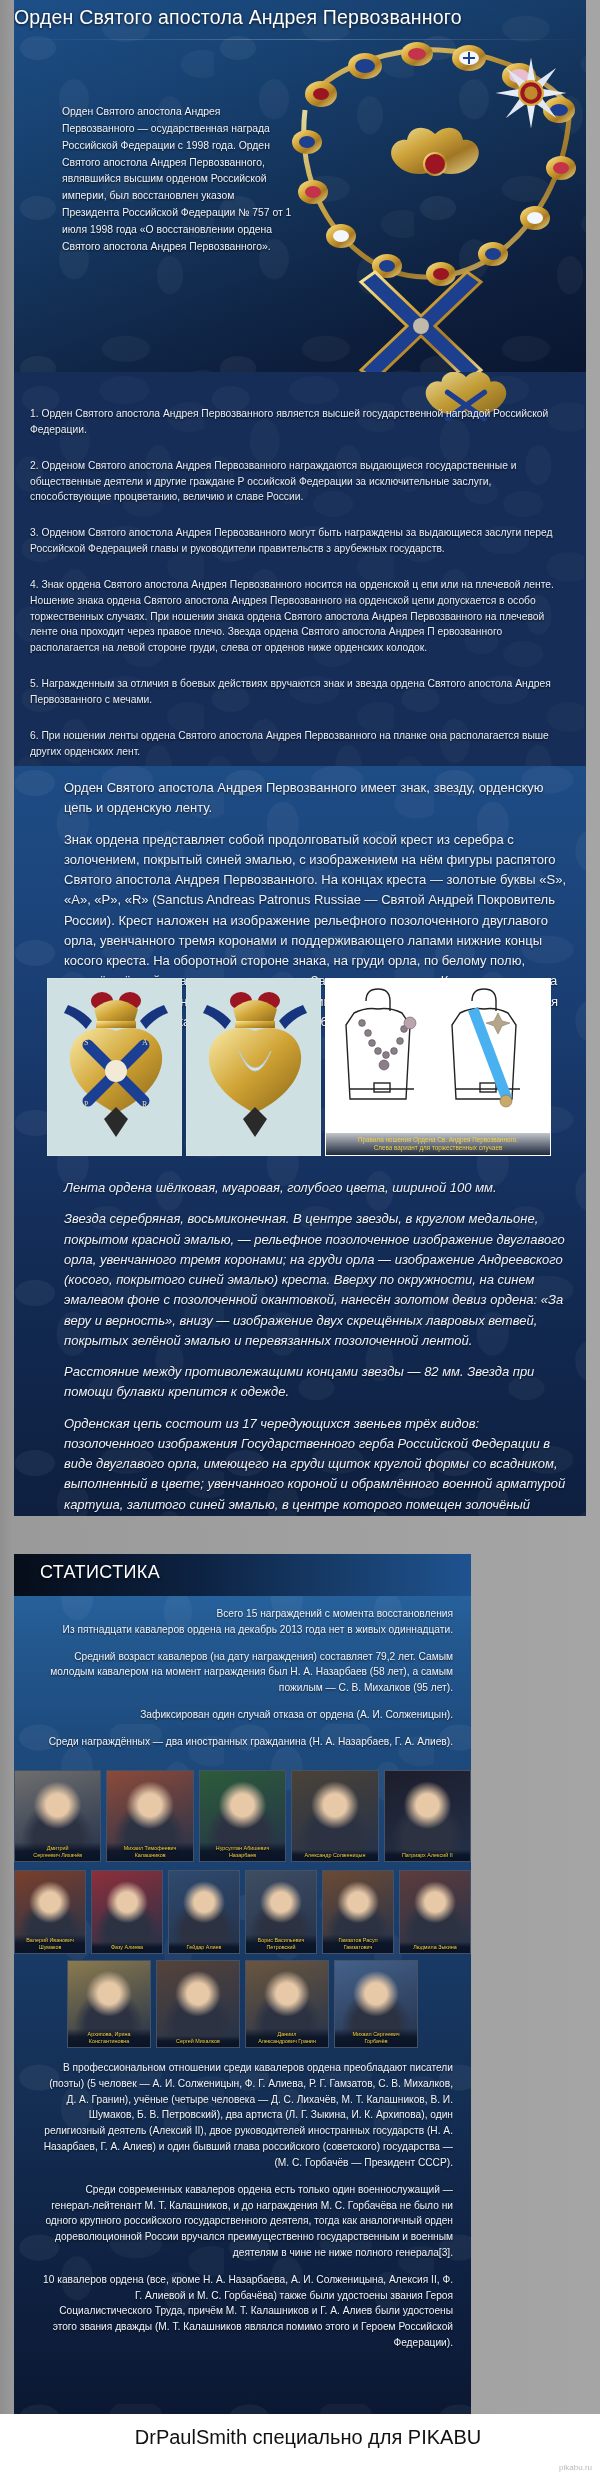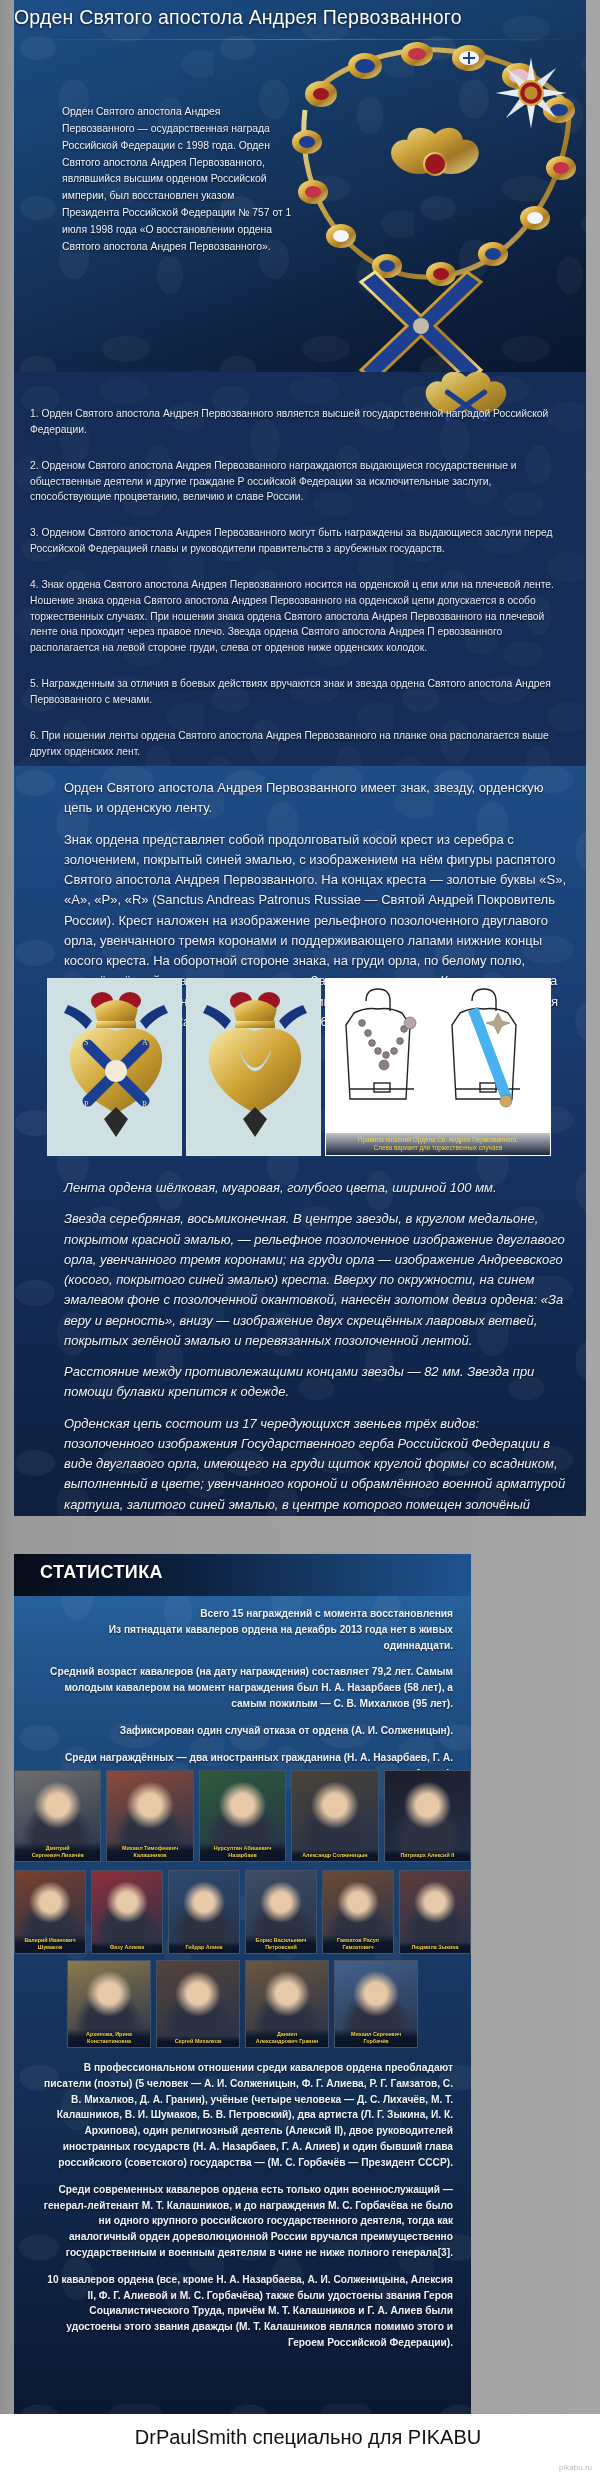--- a/index.html
+++ b/index.html
@@ -121,21 +121,21 @@
   .ph-cap {
     position:absolute; left:0; right:0; bottom:0;
     background:linear-gradient(to bottom, rgba(10,22,44,.25), rgba(10,22,44,.92));
     color:#f0d24a; font-size:6.3px; text-align:center; line-height:1.25;
     padding:3px 2px 3px;
   }
 
   
   .slide4 {
     position:absolute; left:14px; top:1554px; width:457px; height:860px;
-    background-color:#1b4b84; overflow:hidden;font-weight:bold;
+    background-color:#1b4b84; overflow:hidden;
   }
   .s4-bg {
     position:absolute; inset:0;
     background:
       radial-gradient(ellipse 40px 26px at 12% 8%, rgba(255,255,255,.05) 0 48%, transparent 52%),
       radial-gradient(ellipse 32px 44px at 30% 26%, rgba(255,255,255,.045) 0 48%, transparent 52%),
       radial-gradient(ellipse 52px 28px at 58% 6%, rgba(255,255,255,.04) 0 48%, transparent 52%),
       radial-gradient(ellipse 28px 40px at 78% 34%, rgba(255,255,255,.045) 0 48%, transparent 52%),
       radial-gradient(ellipse 46px 30px at 94% 16%, rgba(255,255,255,.035) 0 48%, transparent 52%),
       linear-gradient(180deg, #2a6aa8 0%, #23588f 10%, #1d4a7d 22%, #1a3f6d 40%, #142f55 62%, #0f2243 82%, #0b1833 100%);

